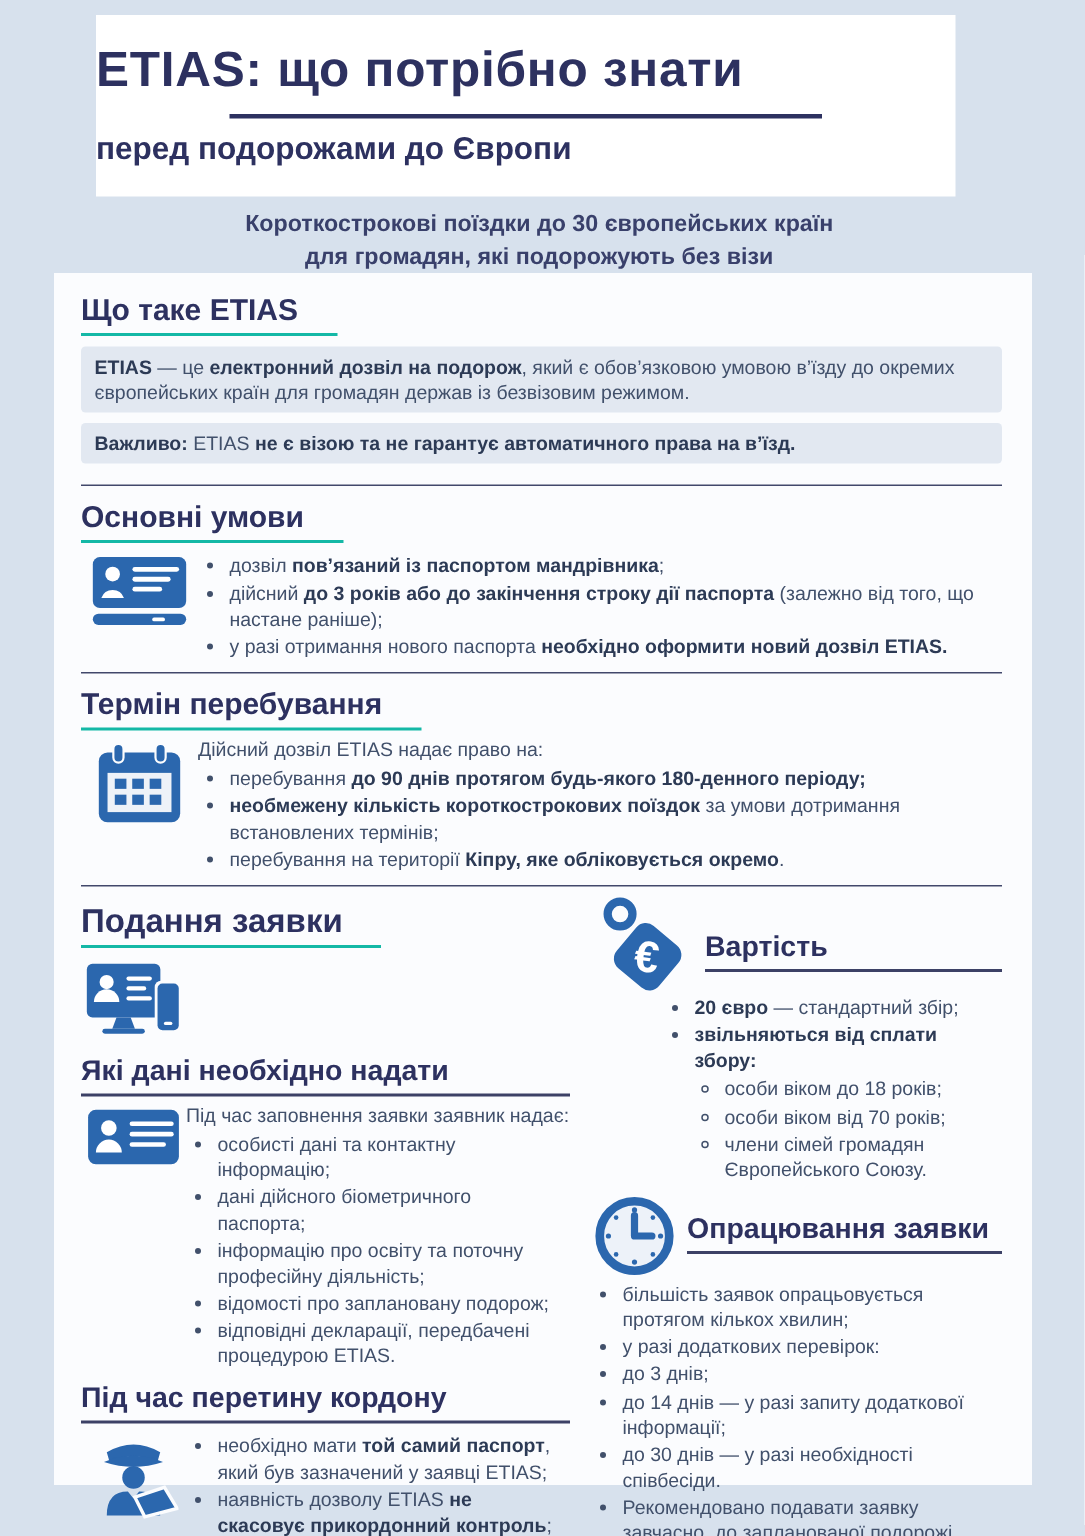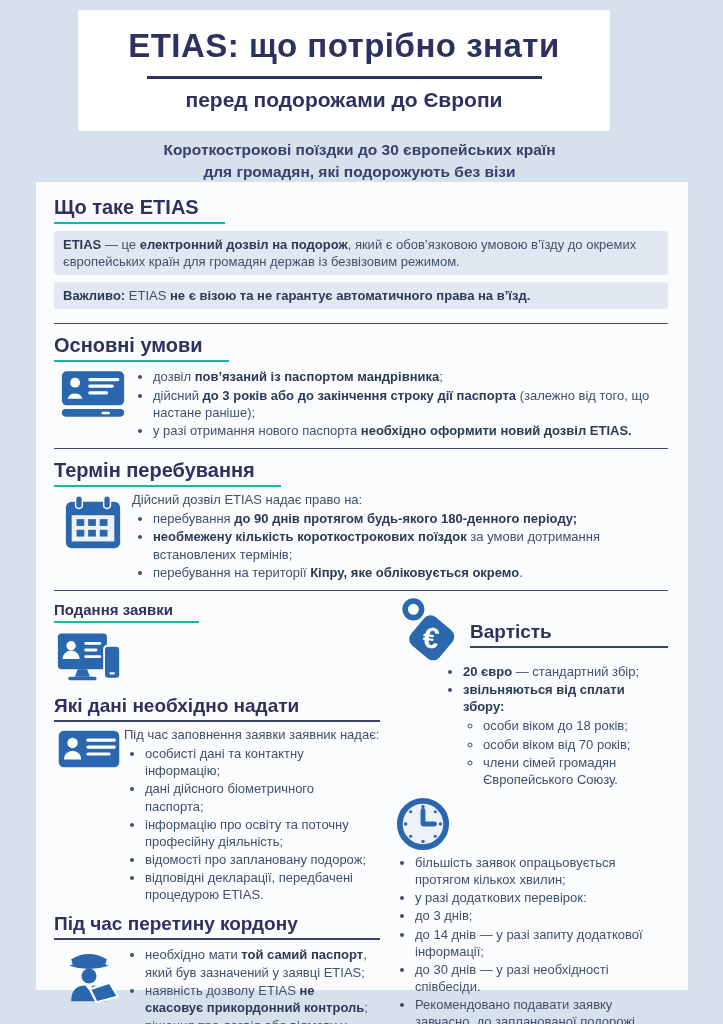--- a/index.html
+++ b/index.html
@@ -5,22 +5,22 @@
   html,body{margin:0;padding:0;}
   body{
     width:723px;height:1024px;
     background:#d7e1ed;
     font-family:"Liberation Sans",sans-serif;
     color:#41506b;
     position:relative;
     overflow:hidden;
   }
   .header-card{
-    position:absolute;left:78px;top:10px;width:532px;height:121px;
-    background:#ffffff;text-align:center;
+    position:absolute;left:64px;top:10px;width:573px;height:121px;
+    background:#ffffff;
   }
   .main-title{
     font-size:33px;font-weight:bold;color:#2d3160;
     padding-top:17px;letter-spacing:.5px;
   }
   .title-divider{
     width:395px;height:3px;background:#2d3160;margin:11px auto 9px auto;
   }
   .header-sub{
     font-size:21px;font-weight:bold;color:#2d3160;
@@ -156,21 +156,21 @@
         </div>
       </div>
     </div>
     <hr class="divider">
 
     <div class="columns">
 
       <div class="col-left">
 
         <div class="colsection">
-          <h3 class="sec" style="font-size:15px">Подання заявки</h3>
+          <h3 class="sec" style="font-size:22px">Подання заявки</h3>
           <div class="row">
             <div class="icon-col small">
               <svg width="66" height="58" viewBox="0 0 70 60">
                 <rect x="2" y="4" width="52" height="38" rx="4" fill="#2b67ae"></rect>
                 <circle cx="16" cy="17" r="5" fill="#ffffff"></circle>
                 <path d="M7 31 a9 9 0 0 1 18 0 z" fill="#ffffff"></path>
                 <rect x="30" y="13" width="18" height="3" rx="1.5" fill="#ffffff"></rect>
                 <rect x="30" y="20" width="14" height="3" rx="1.5" fill="#ffffff"></rect>
                 <rect x="30" y="27" width="18" height="3" rx="1.5" fill="#ffffff"></rect>
                 <path d="M23 42 h10 l3 8 h-16 z" fill="#2b67ae"></path>
@@ -270,20 +270,21 @@
                   <circle cx="29" cy="47" r="1.8" fill="#2b67ae"></circle>
                 <circle cx="11" cy="29" r="1.8" fill="#2b67ae"></circle>
                   <circle cx="47" cy="29" r="1.8" fill="#2b67ae"></circle>
                 <circle cx="16.3" cy="16.3" r="1.6" fill="#2b67ae"></circle>
                   <circle cx="41.7" cy="16.3" r="1.6" fill="#2b67ae"></circle>
                 <circle cx="16.3" cy="41.7" r="1.6" fill="#2b67ae"></circle>
                   <circle cx="41.7" cy="41.7" r="1.6" fill="#2b67ae"></circle>
                 <path d="M29 15 V29 H41" stroke="#2b67ae" stroke-width="5" fill="none" stroke-linecap="round" stroke-linejoin="round"></path>
               </svg>
             </div>
+            <h3 class="colsec">Опрацювання заявки</h3>
           </div>
           <div class="body-txt">
             <ul>
               <li>більшість заявок опрацьовується протягом кількох хвилин;</li>
               <li>у разі додаткових перевірок:</li>
               <li>до 3 днів;</li>
               <li>до 14 днів — у разі запиту додаткової інформації;</li>
               <li>до 30 днів — у разі необхідності співбесіди.</li>
               <li>Рекомендовано подавати заявку завчасно, до запланованої подорожі.</li>
             </ul>

